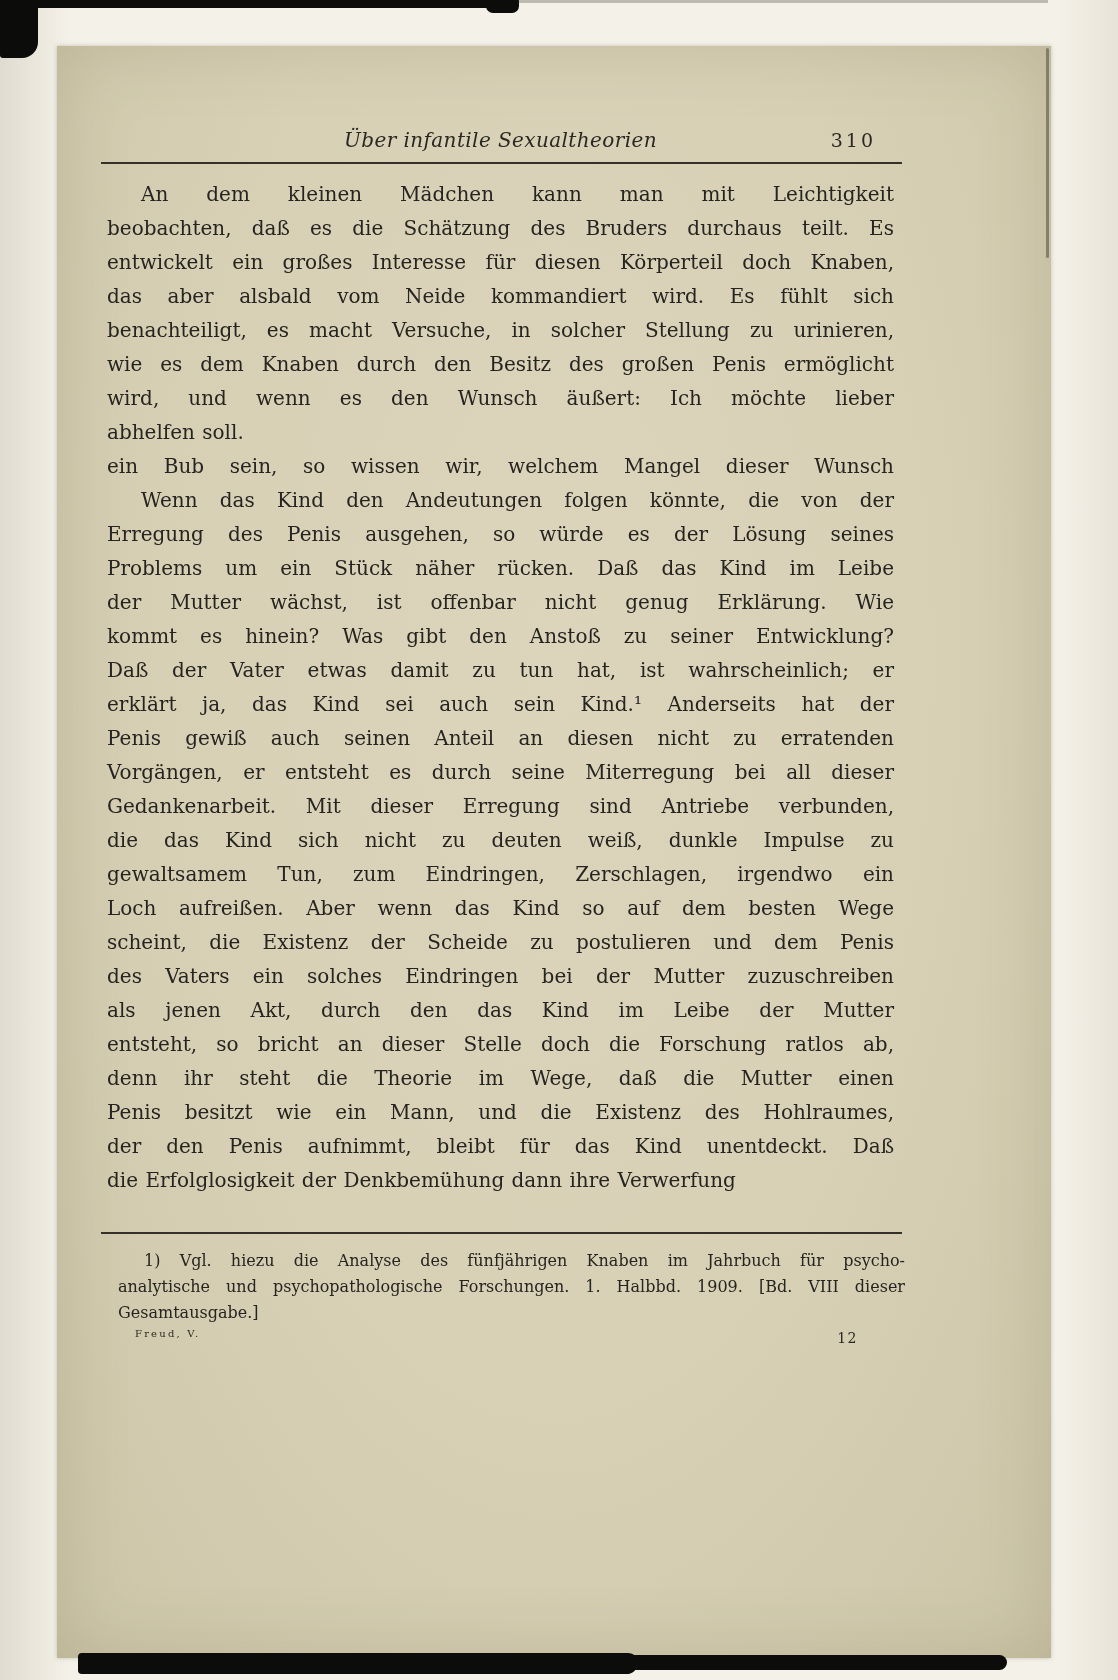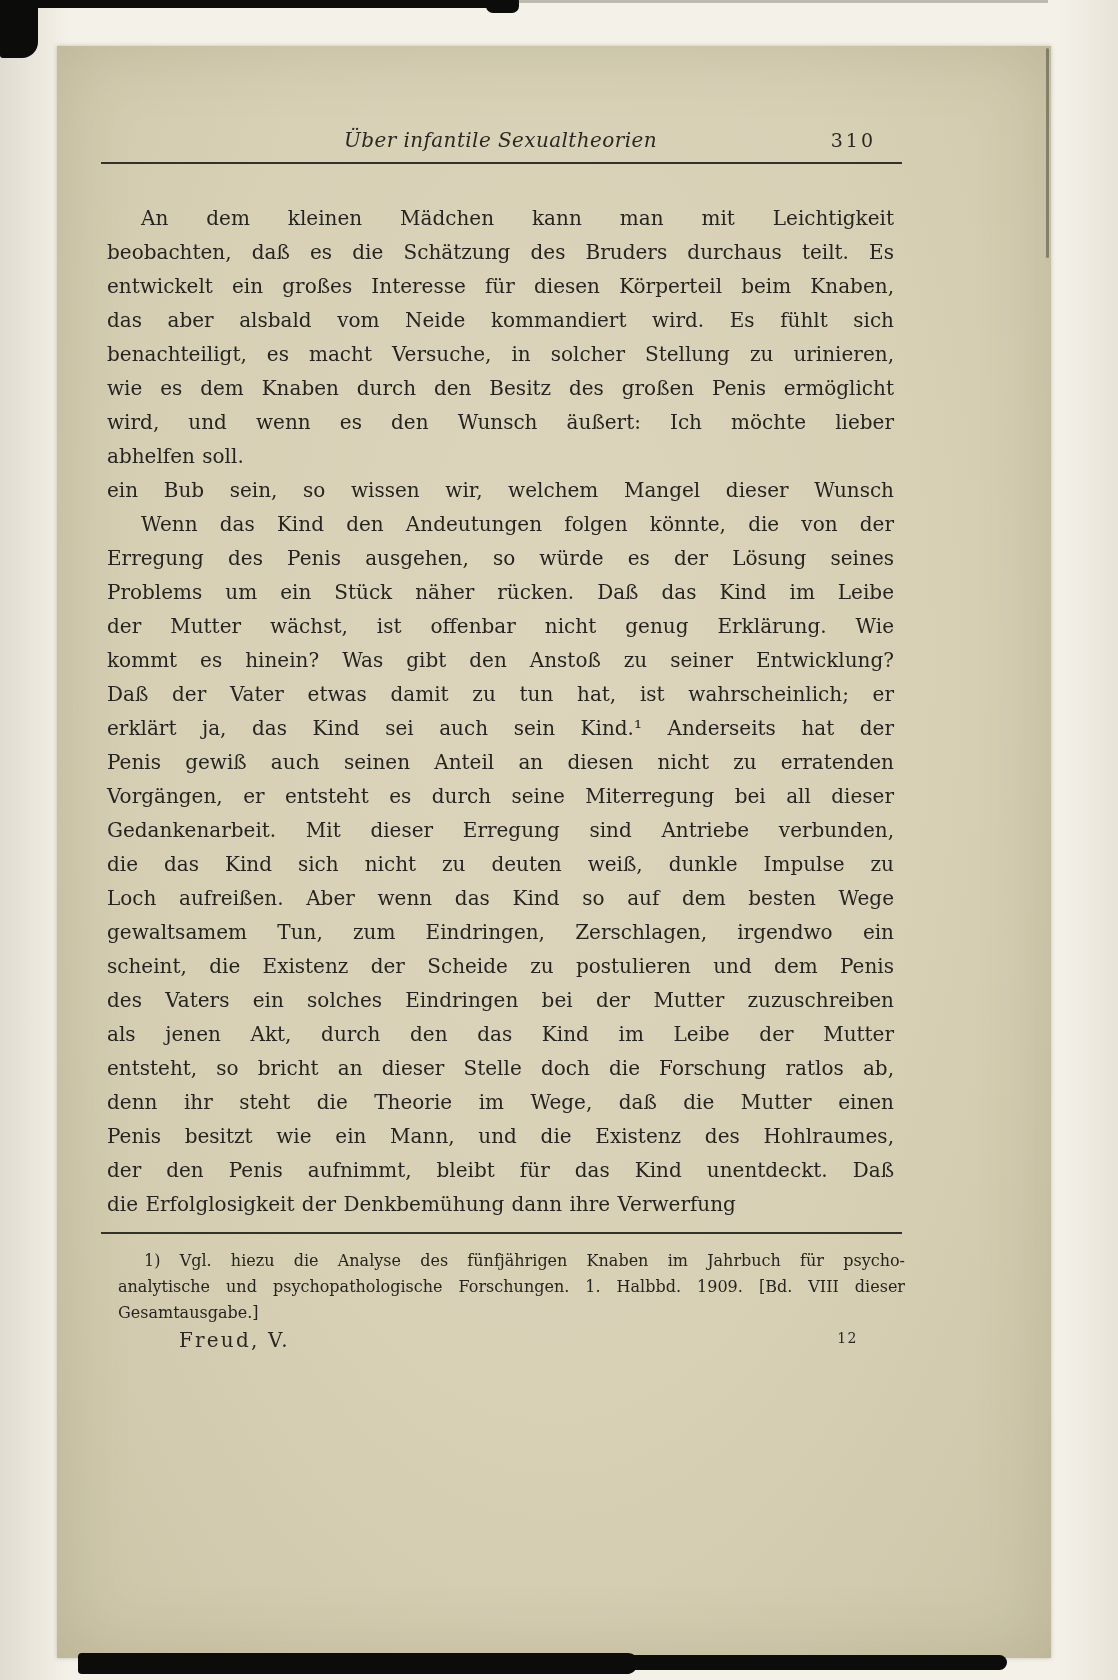--- a/index.html
+++ b/index.html
@@ -70,21 +70,20 @@
     background: #34312a;
   }
   .header-rule { top: 116px; }
   .footnote-rule { top: 1186px; }
   
   .body-text {
     position: absolute;
     left: 0;
     top: 131px;
     width: 100%;
-    margin-top: 24px;
   }
   .tline {
     font-size: 20px;
     line-height: 34px;
     text-align: justify;
     text-align-last: left;
     word-spacing: 1px;
     color: #262420;
   }
   .tline.stretch { text-align-last: justify; }
@@ -107,24 +106,23 @@
     position: absolute;
     left: 0;
     top: 1282px;
     width: 100%;
     height: 24px;
   }
   .signature {
     position: absolute;
     left: 28px;
     top: 0;
-    font-size: 20px;
+    font-size: 10px;
     letter-spacing: 2.2px;
     color: #2a2822;
-    margin-left: 44px;
   }
   .sheet-number {
     position: absolute;
     right: 36px;
     top: 2px;
     font-size: 14px;
     letter-spacing: 1.5px;
     color: #2a2822;
   }
   
@@ -149,42 +147,42 @@
         <span class="running-title">Über infantile Sexualtheorien</span>
         <span class="page-number">310</span>
       </div>
 
       <div class="rule header-rule"></div>
 
       <div class="body-text">
         <div class="paragraph">
             <div class="tline stretch indent">An dem kleinen Mädchen kann man mit Leichtigkeit</div>
             <div class="tline stretch">beobachten, daß es die Schätzung des Bruders durchaus teilt. Es</div>
-            <div class="tline stretch">entwickelt ein großes Interesse für diesen Körperteil beim Knaben,</div>
+            <div class="tline stretch">entwickelt ein großes Interesse für diesen Körperteil doch Knaben,</div>
             <div class="tline stretch">das aber alsbald vom Neide kommandiert wird. Es fühlt sich</div>
             <div class="tline stretch">benachteiligt, es macht Versuche, in solcher Stellung zu urinieren,</div>
             <div class="tline stretch">wie es dem Knaben durch den Besitz des großen Penis ermöglicht</div>
             <div class="tline stretch">wird, und wenn es den Wunsch äußert: Ich möchte lieber</div>
             <div class="tline">abhelfen soll.</div>
             <div class="tline stretch">ein Bub sein, so wissen wir, welchem Mangel dieser Wunsch</div>
           </div>
         <div class="paragraph">
             <div class="tline stretch indent">Wenn das Kind den Andeutungen folgen könnte, die von der</div>
             <div class="tline stretch">Erregung des Penis ausgehen, so würde es der Lösung seines</div>
             <div class="tline stretch">Problems um ein Stück näher rücken. Daß das Kind im Leibe</div>
             <div class="tline stretch">der Mutter wächst, ist offenbar nicht genug Erklärung. Wie</div>
             <div class="tline stretch">kommt es hinein? Was gibt den Anstoß zu seiner Entwicklung?</div>
             <div class="tline stretch">Daß der Vater etwas damit zu tun hat, ist wahrscheinlich; er</div>
             <div class="tline stretch">erklärt ja, das Kind sei auch sein Kind.¹ Anderseits hat der</div>
             <div class="tline stretch">Penis gewiß auch seinen Anteil an diesen nicht zu erratenden</div>
             <div class="tline stretch">Vorgängen, er entsteht es durch seine Miterregung bei all dieser</div>
             <div class="tline stretch">Gedankenarbeit. Mit dieser Erregung sind Antriebe verbunden,</div>
             <div class="tline stretch">die das Kind sich nicht zu deuten weiß, dunkle Impulse zu</div>
+            <div class="tline stretch">gewaltsamem Tun, zum Eindringen, Zerschlagen, irgendwo ein</div>
             <div class="tline stretch">Loch aufreißen. Aber wenn das Kind so auf dem besten Wege</div>
-            <div class="tline stretch">gewaltsamem Tun, zum Eindringen, Zerschlagen, irgendwo ein</div>
             <div class="tline stretch">scheint, die Existenz der Scheide zu postulieren und dem Penis</div>
             <div class="tline stretch">des Vaters ein solches Eindringen bei der Mutter zuzuschreiben</div>
             <div class="tline stretch">als jenen Akt, durch den das Kind im Leibe der Mutter</div>
             <div class="tline stretch">entsteht, so bricht an dieser Stelle doch die Forschung ratlos ab,</div>
             <div class="tline stretch">denn ihr steht die Theorie im Wege, daß die Mutter einen</div>
             <div class="tline stretch">Penis besitzt wie ein Mann, und die Existenz des Hohlraumes,</div>
             <div class="tline stretch">der den Penis aufnimmt, bleibt für das Kind unentdeckt. Daß</div>
             <div class="tline">die Erfolglosigkeit der Denkbemühung dann ihre Verwerfung</div>
           </div>
       </div>

